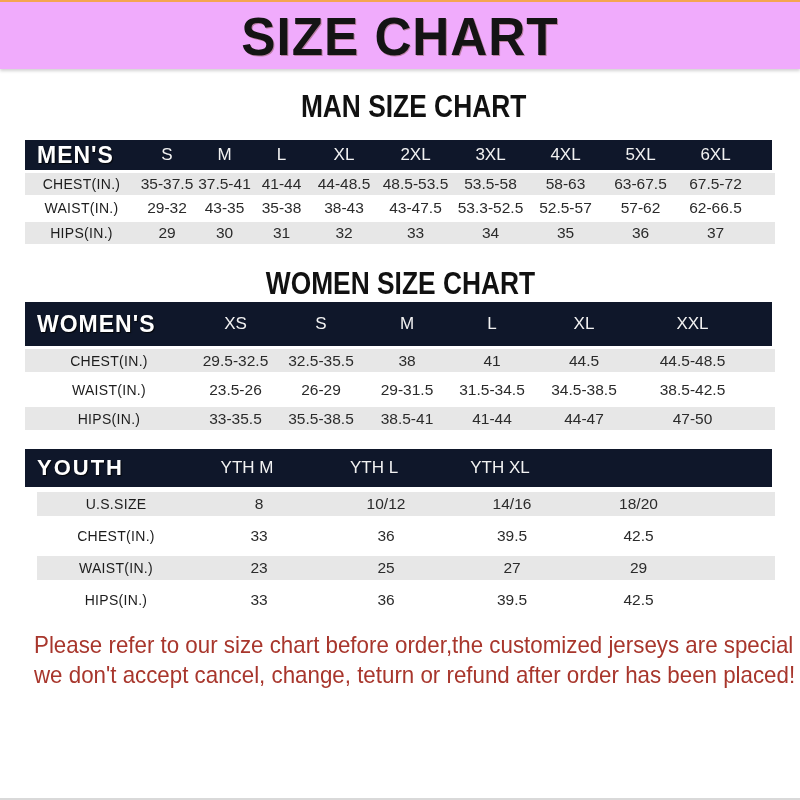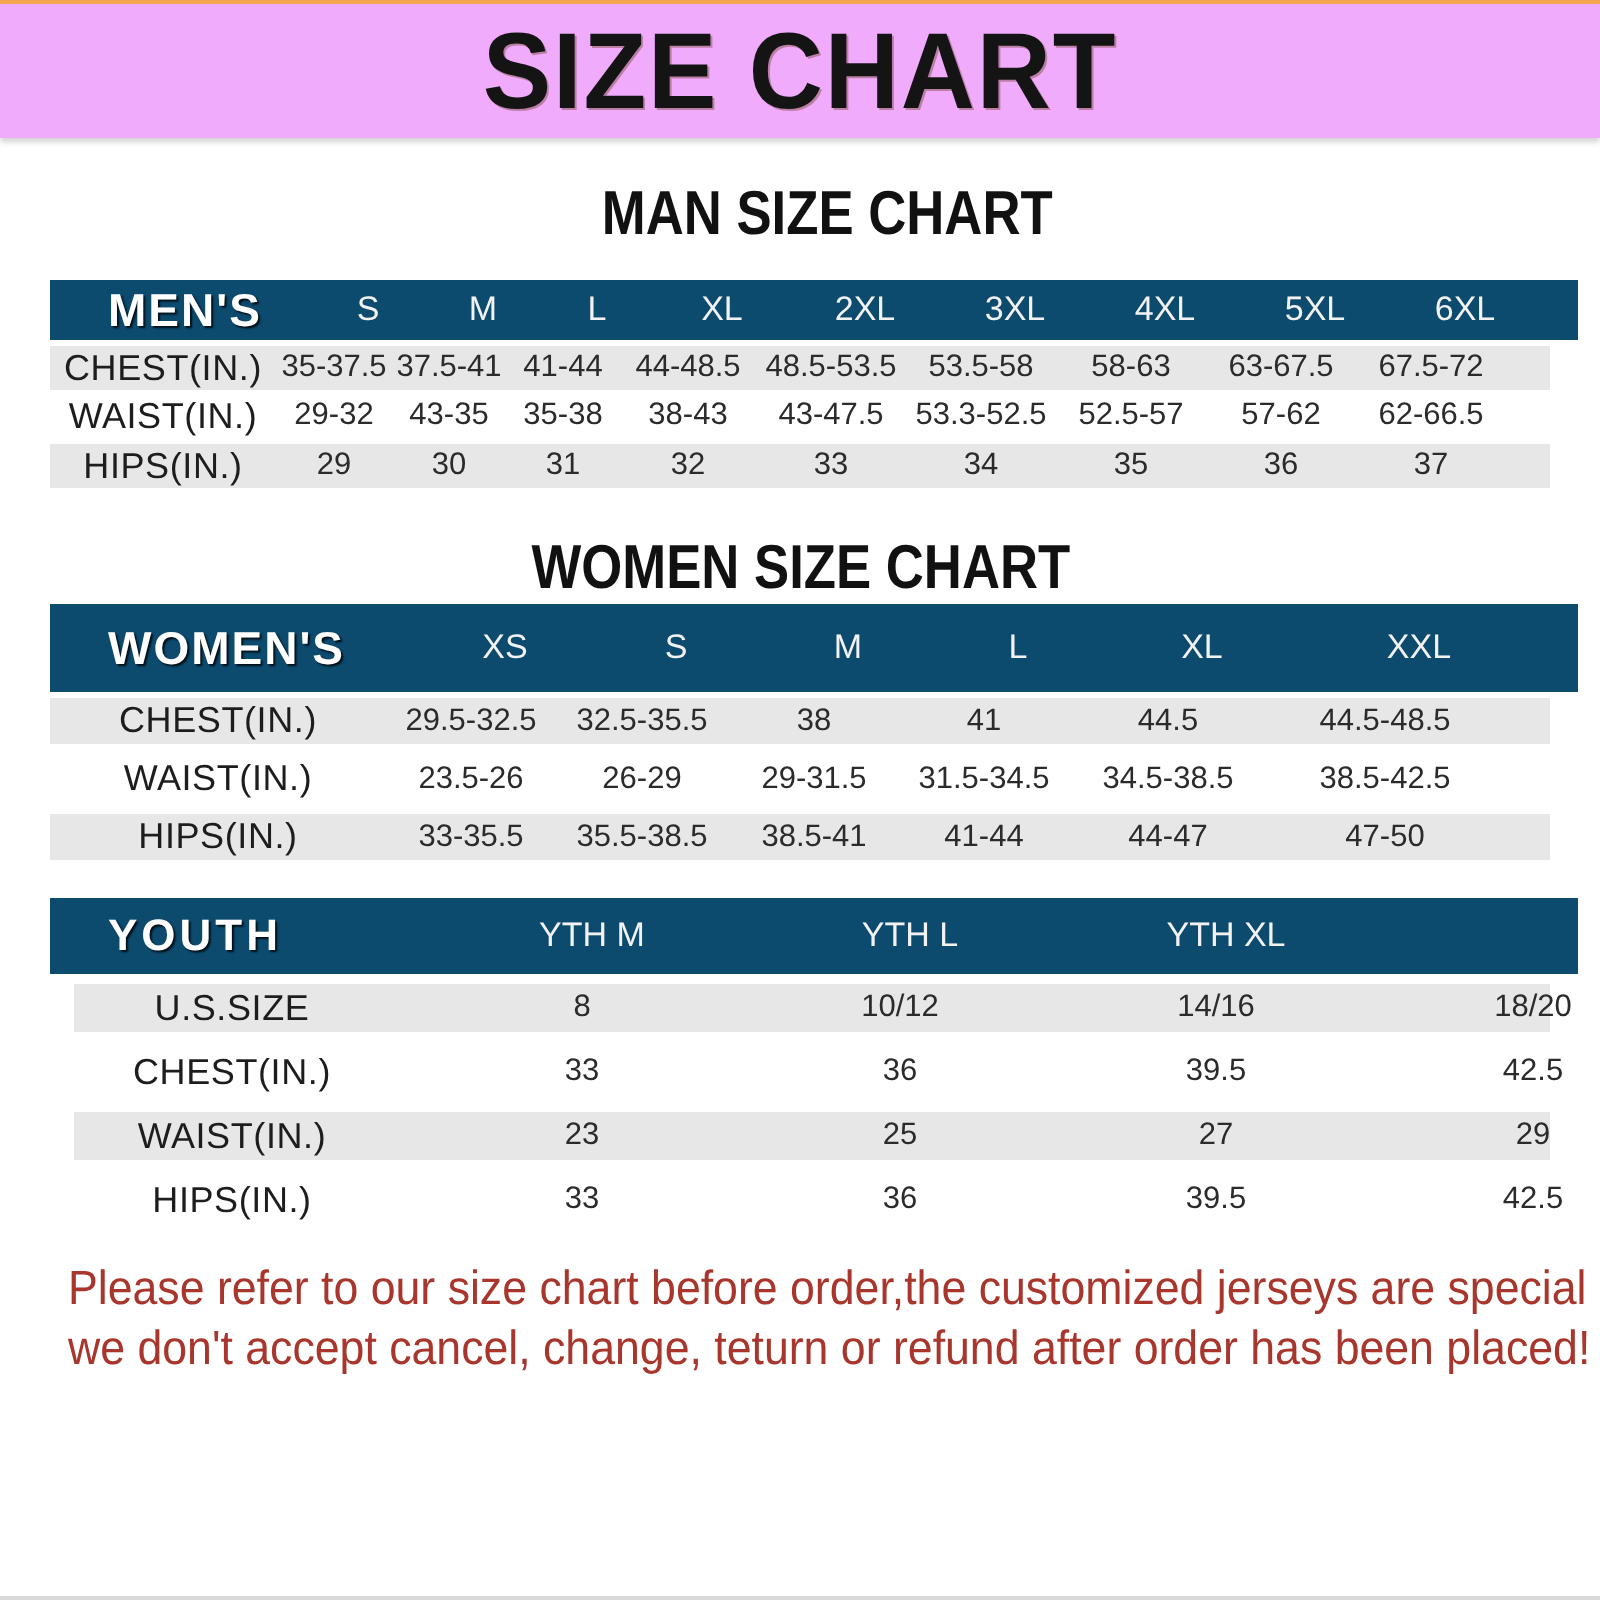--- a/index.html
+++ b/index.html
@@ -49,27 +49,26 @@
 
   
   .size-table { width: 750px; margin-left: 25px; }
   #sec0 .size-table { margin-top: 15px; }
   #sec1 .size-table { }
   #sec2 .size-table { margin-top: 19px; }
 
   .trow { display: grid; align-items: center; }
   .cols-men   .trow { grid-template-columns: 113px 58px 57px 57px 68px 75px 75px 75px 75px 75px 1fr; }
   .cols-women .trow { grid-template-columns: 168px 85px 86px 86px 84px 100px 117px 1fr; }
-  .cols-youth .trow { grid-template-columns: 158px 128px 126px 126px 127px 1fr; gap: 32px; }
+  .cols-youth .trow { grid-template-columns: 158px 128px 126px 126px 127px 1fr; }
 
   .thead {
-    background: #0c4a6e;
+    background: #0f172a;
     color: #ffffff;
     width: 747px;
-    padding-left: 17px;
   }
   .cols-men   .thead { height: 30px; margin-bottom: 3px; }
   .cols-women .thead { height: 44px; margin-bottom: 3px; }
   .cols-youth .thead { height: 38px; margin-bottom: 5px; }
 
   .hlabel {
     font-weight: 800;
     font-size: 23px;
     padding-left: 12px;
     letter-spacing: 1px;
@@ -91,21 +90,21 @@
   .cols-women .drow { height: 23px; margin-bottom: 6px; }
   .cols-youth .drow { height: 24px; margin-bottom: 8px; margin-left: 12px; }
   .drow:last-child { margin-bottom: 0; }
   .cols-men .drow:nth-child(3) { margin-bottom: 3px; }
 
   .stripe { background: #E7E7E7; }
   .plain  { background: #ffffff; }
 
   .rlabel {
     text-align: center;
-    font-size: 18px;
+    font-size: 14px;
     color: #1d1d1d;
     letter-spacing: 0.3px;
     white-space: nowrap;
   }
   .cell {
     text-align: center;
     font-size: 15.5px;
     color: #2b2b2b;
     white-space: nowrap;
   }

